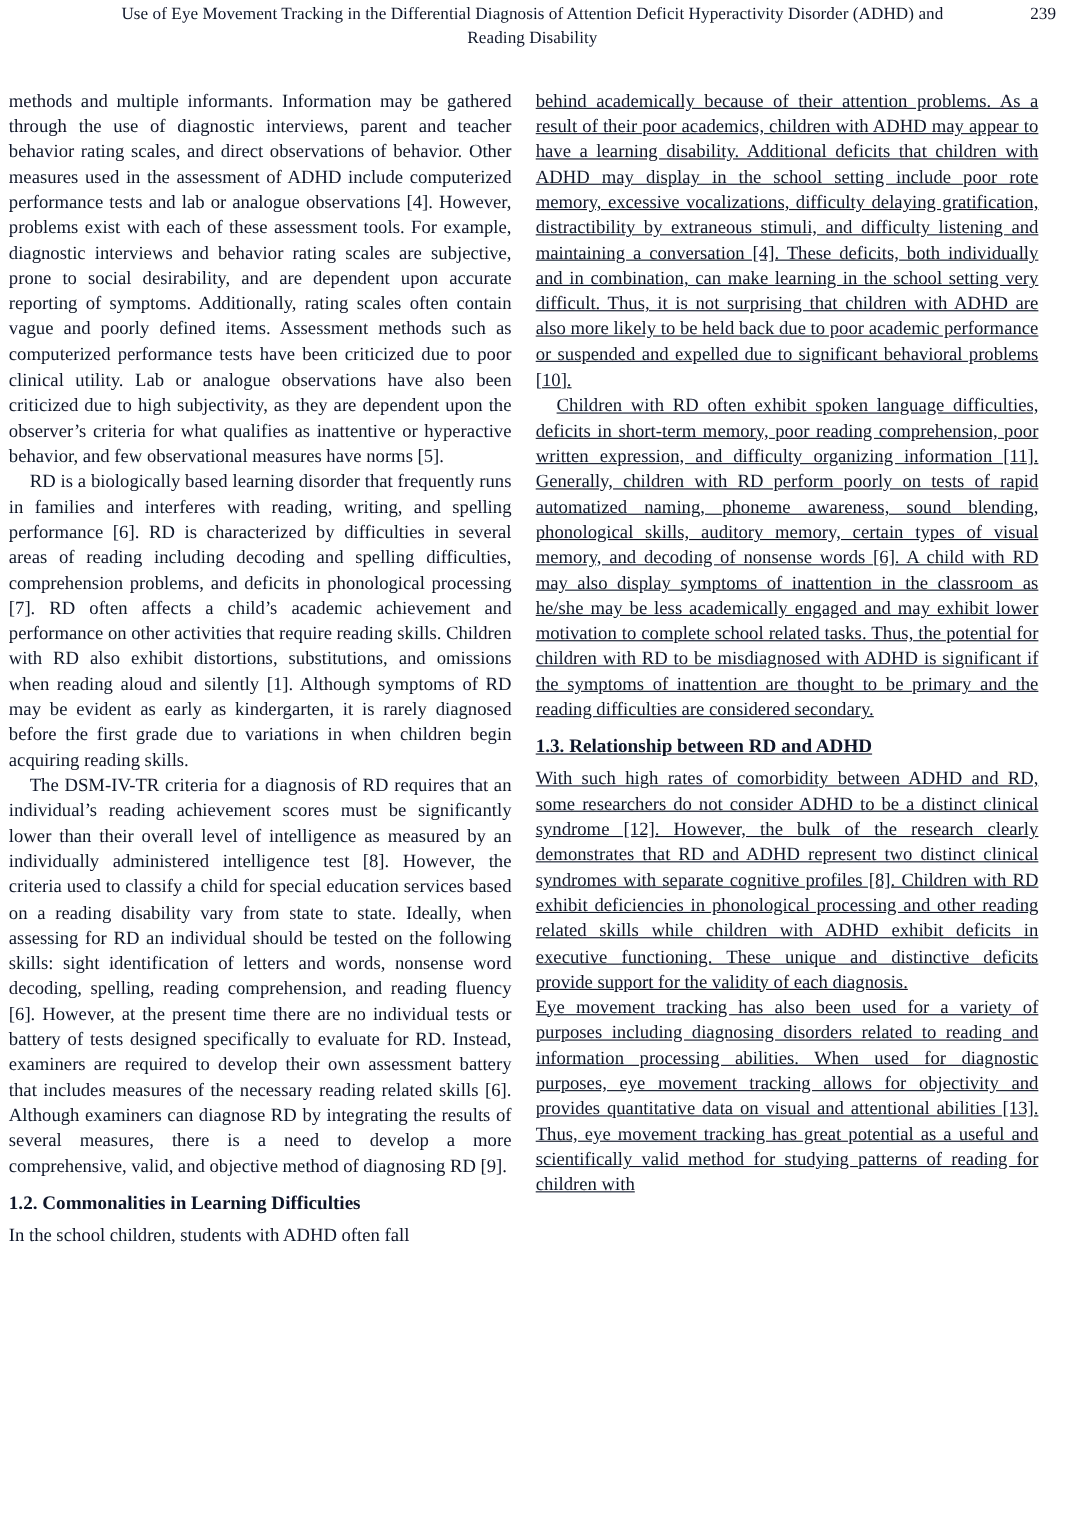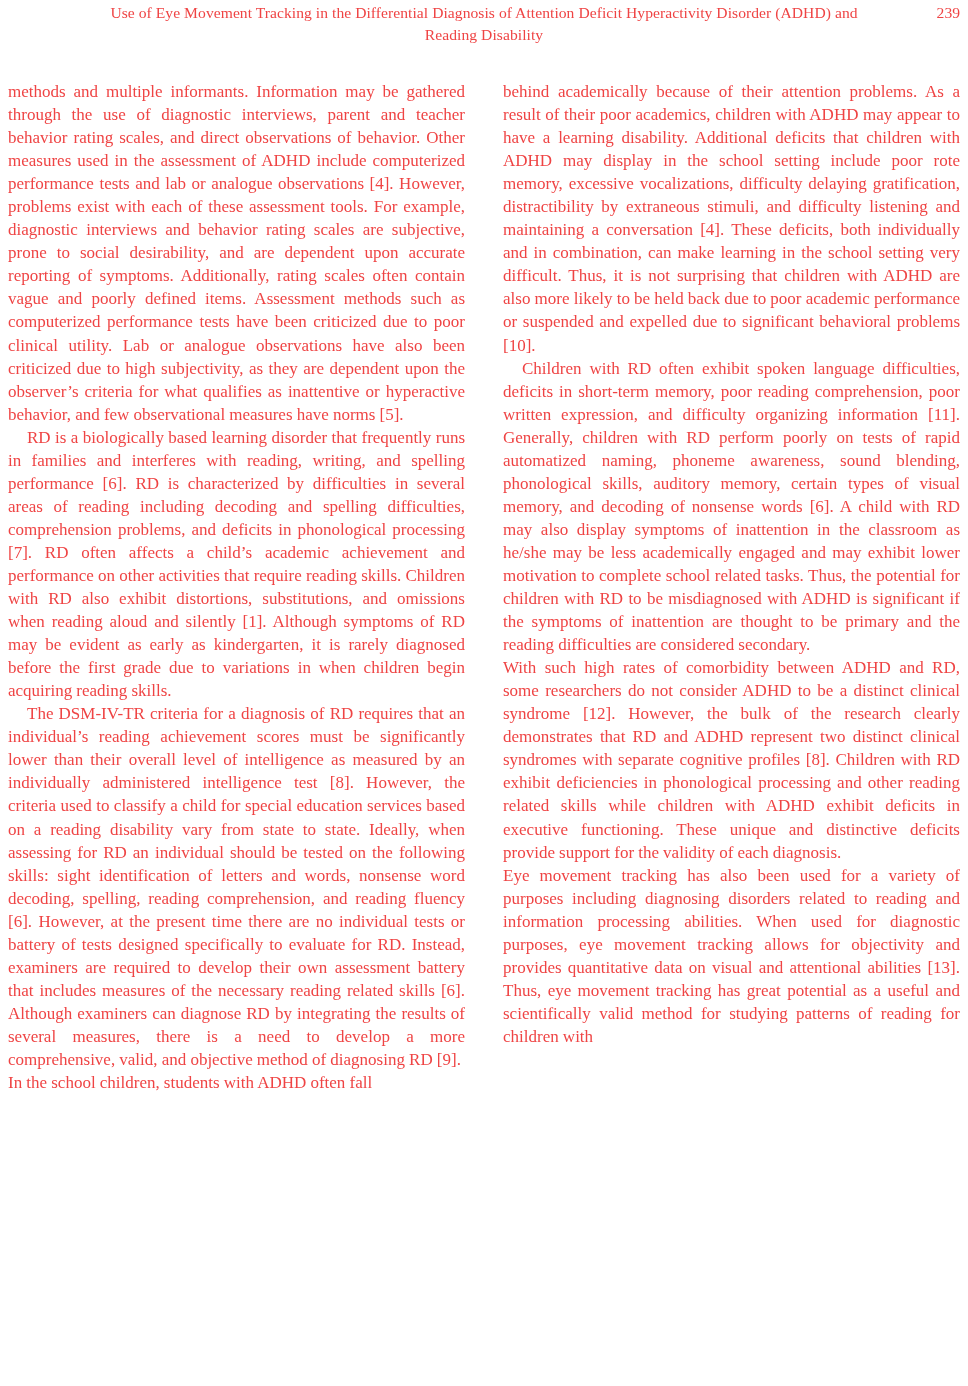--- a/index.html
+++ b/index.html
@@ -7,21 +7,21 @@
     padding: 0;
     background: #ffffff;
   }
   .page {
     position: relative;
     width: 968px;
     height: 1386px;
     background: #ffffff;
     overflow: hidden;
     font-family: "Liberation Serif", "DejaVu Serif", serif;
-    color: #ef4444;
+    color: #0f172a;
     box-sizing: border-box;
   }
 
   
   .running-head {
     position: absolute;
     left: 0;
     top: 0;
     width: 968px;
     height: 56px;
@@ -54,21 +54,21 @@
     width: 952px;
     height: 1222px;
   }
   .col {
     position: absolute;
     top: 0;
     width: 457px;
     height: 1222px;
   }
   .col-left  { left: 0; }
-  .col-right { left: 495px; }
+  .col-right { left: 479px; text-decoration: underline; }
 
   p.body {
     margin: 0;
     font-size: 17px;
     line-height: 23.05px;
     text-align: justify;
     text-justify: inter-word;
     text-indent: 0;
     hyphens: none;
     word-spacing: -0.1px;
@@ -127,26 +127,28 @@
     <div class="rh-title">Use of Eye Movement Tracking in the Differential Diagnosis of Attention Deficit Hyperactivity Disorder (ADHD) and Reading Disability</div>
     <div class="rh-pageno">239</div>
   </div>
 
   <div class="columns">
 
     <div class="col col-left">
       <p class="body">methods and multiple informants. Information may be gathered through the use of diagnostic interviews, parent and teacher behavior rating scales, and direct observations of behavior. Other measures used in the assessment of ADHD include computerized performance tests and lab or analogue observations [4]. However, problems exist with each of these assessment tools. For example, diagnostic interviews and behavior rating scales are subjective, prone to social desirability, and are dependent upon accurate reporting of symptoms. Additionally, rating scales often contain vague and poorly defined items. Assessment methods such as computerized performance tests have been criticized due to poor clinical utility. Lab or analogue observations have also been criticized due to high subjectivity, as they are dependent upon the observer’s criteria for what qualifies as inattentive or hyperactive behavior, and few observational measures have norms [5].</p>
       <p class="body indent">RD is a biologically based learning disorder that frequently runs in families and interferes with reading, writing, and spelling performance [6]. RD is characterized by difficulties in several areas of reading including decoding and spelling difficulties, comprehension problems, and deficits in phonological processing [7]. RD often affects a child’s academic achievement and performance on other activities that require reading skills. Children with RD also exhibit distortions, substitutions, and omissions when reading aloud and silently [1]. Although symptoms of RD may be evident as early as kindergarten, it is rarely diagnosed before the first grade due to variations in when children begin acquiring reading skills.</p>
       <p class="body indent">The DSM-IV-TR criteria for a diagnosis of RD requires that an individual’s reading achievement scores must be significantly lower than their overall level of intelligence as measured by an individually administered intelligence test [8]. However, the criteria used to classify a child for special education services based on a reading disability vary from state to state. Ideally, when assessing for RD an individual should be tested on the following skills: sight identification of letters and words, nonsense word decoding, spelling, reading comprehension, and reading fluency [6]. However, at the present time there are no individual tests or battery of tests designed specifically to evaluate for RD. Instead, examiners are required to develop their own assessment battery that includes measures of the necessary reading related skills [6]. Although examiners can diagnose RD by integrating the results of several measures, there is a need to develop a more comprehensive, valid, and objective method of diagnosing RD [9].</p>
+      <h3 class="section">1.2. Commonalities in Learning Difficulties</h3>
       <p class="body">In the school children, students with ADHD often fall</p>
     </div>
 
     <div class="col col-right">
       <p class="body">behind academically because of their attention problems. As a result of their poor academics, children with ADHD may appear to have a learning disability. Additional deficits that children with ADHD may display in the school setting include poor rote memory, excessive vocalizations, difficulty delaying gratification, distractibility by extraneous stimuli, and difficulty listening and maintaining a conversation [4]. These deficits, both individually and in combination, can make learning in the school setting very difficult. Thus, it is not surprising that children with ADHD are also more likely to be held back due to poor academic performance or suspended and expelled due to significant behavioral problems [10].</p>
       <p class="body indent">Children with RD often exhibit spoken language difficulties, deficits in short-term memory, poor reading comprehension, poor written expression, and difficulty organizing information [11]. Generally, children with RD perform poorly on tests of rapid automatized naming, phoneme awareness, sound blending, phonological skills, auditory memory, certain types of visual memory, and decoding of nonsense words [6]. A child with RD may also display symptoms of inattention in the classroom as he/she may be less academically engaged and may exhibit lower motivation to complete school related tasks. Thus, the potential for children with RD to be misdiagnosed with ADHD is significant if the symptoms of inattention are thought to be primary and the reading difficulties are considered secondary.</p>
+      <h3 class="section">1.3. Relationship between RD and ADHD</h3>
       <p class="body">With such high rates of comorbidity between ADHD and RD, some researchers do not consider ADHD to be a distinct clinical syndrome [12]. However, the bulk of the research clearly demonstrates that RD and ADHD represent two distinct clinical syndromes with separate cognitive profiles [8]. Children with RD exhibit deficiencies in phonological processing and other reading related skills while children with ADHD exhibit deficits in executive functioning. These unique and distinctive deficits provide support for the validity of each diagnosis.</p>
       <p class="body">Eye movement tracking has also been used for a variety of purposes including diagnosing disorders related to reading and information processing abilities. When used for diagnostic purposes, eye movement tracking allows for objectivity and provides quantitative data on visual and attentional abilities [13]. Thus, eye movement tracking has great potential as a useful and scientifically valid method for studying patterns of reading for children with</p>
     </div>
 
   </div>
 
 
 </div>
 
 </body></html>

